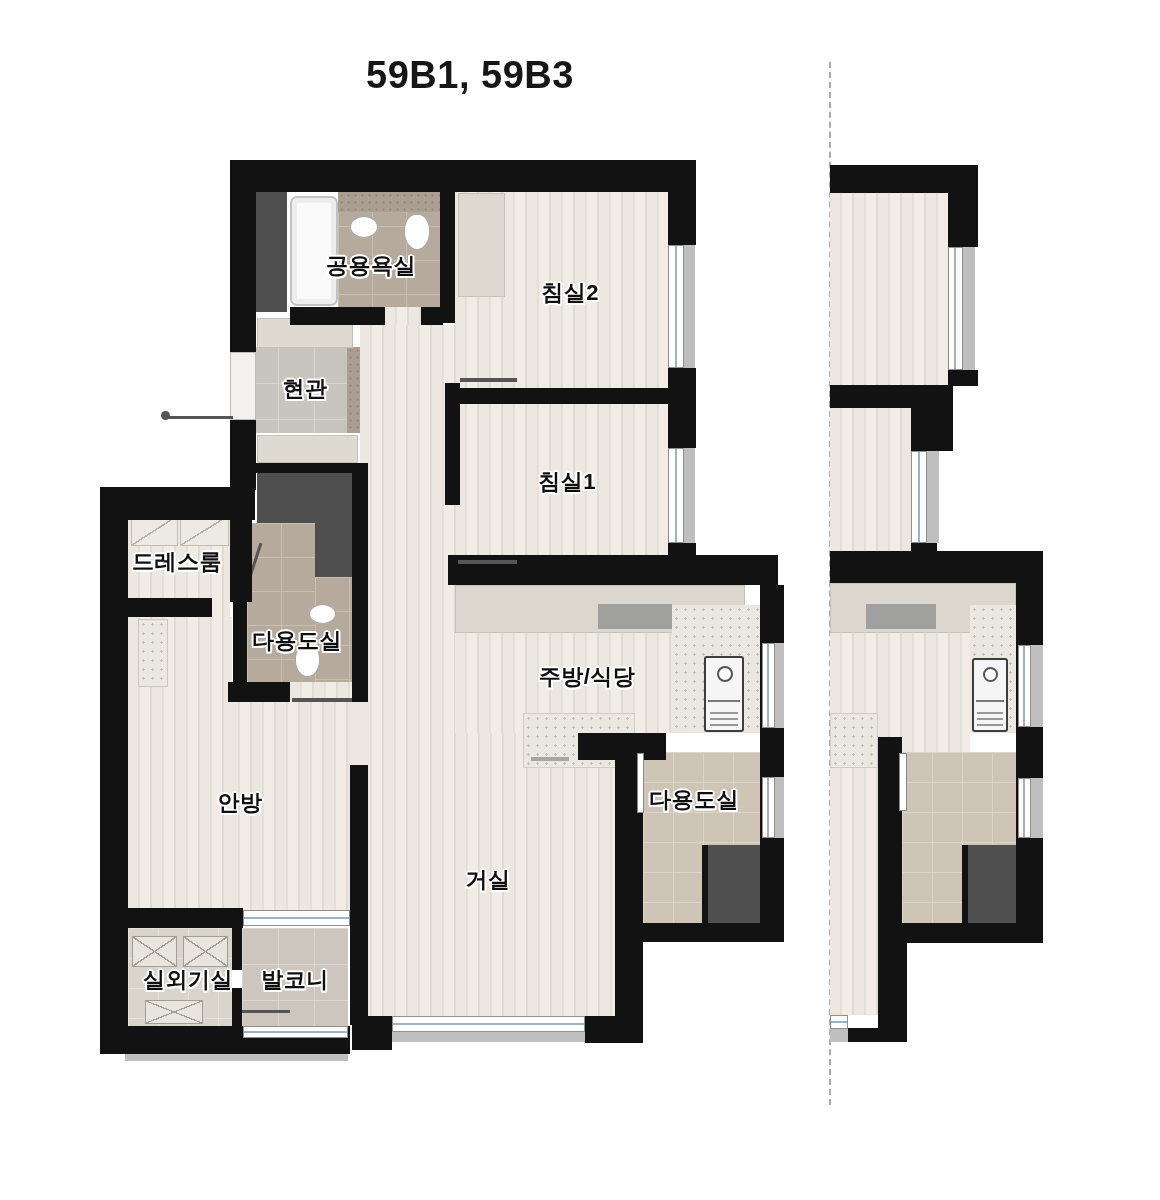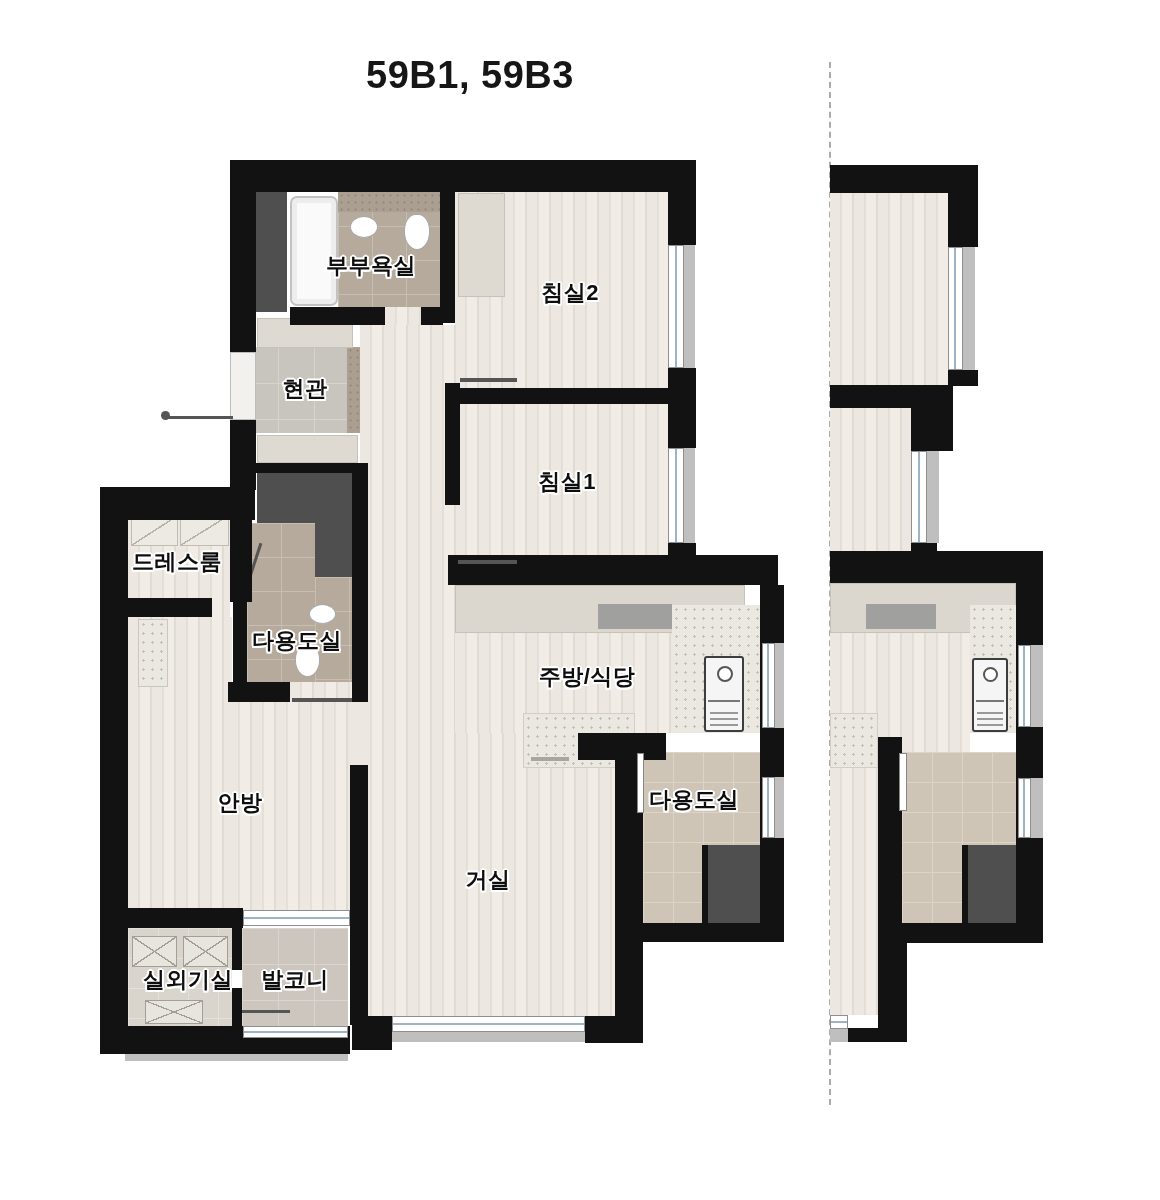--- a/index.html
+++ b/index.html
@@ -161,21 +161,21 @@
   <div class="a winH" style="left:392px;top:1016px;width:193px;height:16px;"></div>
   <div class="a sill" style="left:392px;top:1032px;width:193px;height:10px;"></div>
   <div class="a sill" style="left:125px;top:1054px;width:223px;height:7px;"></div>
   <div class="a" style="left:230px;top:352px;width:26px;height:68px;background:#f2f1ee;border:1px solid #bdbdbd;"></div>
   <div class="a leaf" style="left:165px;top:416px;width:68px;height:3px;"></div>
   <div class="a" style="left:161px;top:411px;width:9px;height:9px;background:#555;border-radius:50%;"></div>
   <div class="a leaf" style="left:460px;top:378px;width:57px;height:4px;"></div>
   <div class="a leaf" style="left:458px;top:560px;width:59px;height:4px;"></div>
   <div class="a" style="left:637px;top:753px;width:7px;height:60px;background:#fff;border:1px solid #888;"></div>
 
-  <div class="lbl" style="left:371px;top:266px;">부부욕실</div>
+  <div class="lbl" style="left:371px;top:266px;">공용욕실</div>
   <div class="lbl" style="left:305px;top:389px;">현관</div>
   <div class="lbl" style="left:570px;top:293px;">침실2</div>
   <div class="lbl" style="left:567px;top:482px;text-align:center;">침실1</div>
   <div class="lbl" style="left:177px;top:562px;">드레스룸</div>
   <div class="lbl" style="left:297px;top:641px;">다용도실</div>
   <div class="lbl" style="left:587px;top:677px;">주방/식당</div>
   <div class="lbl" style="left:240px;top:803px;">안방</div>
   <div class="lbl" style="left:694px;top:800px;">다용도실</div>
   <div class="lbl" style="left:488px;top:880px;">거실</div>
   <div class="lbl" style="left:188px;top:980px;">실외기실</div>

